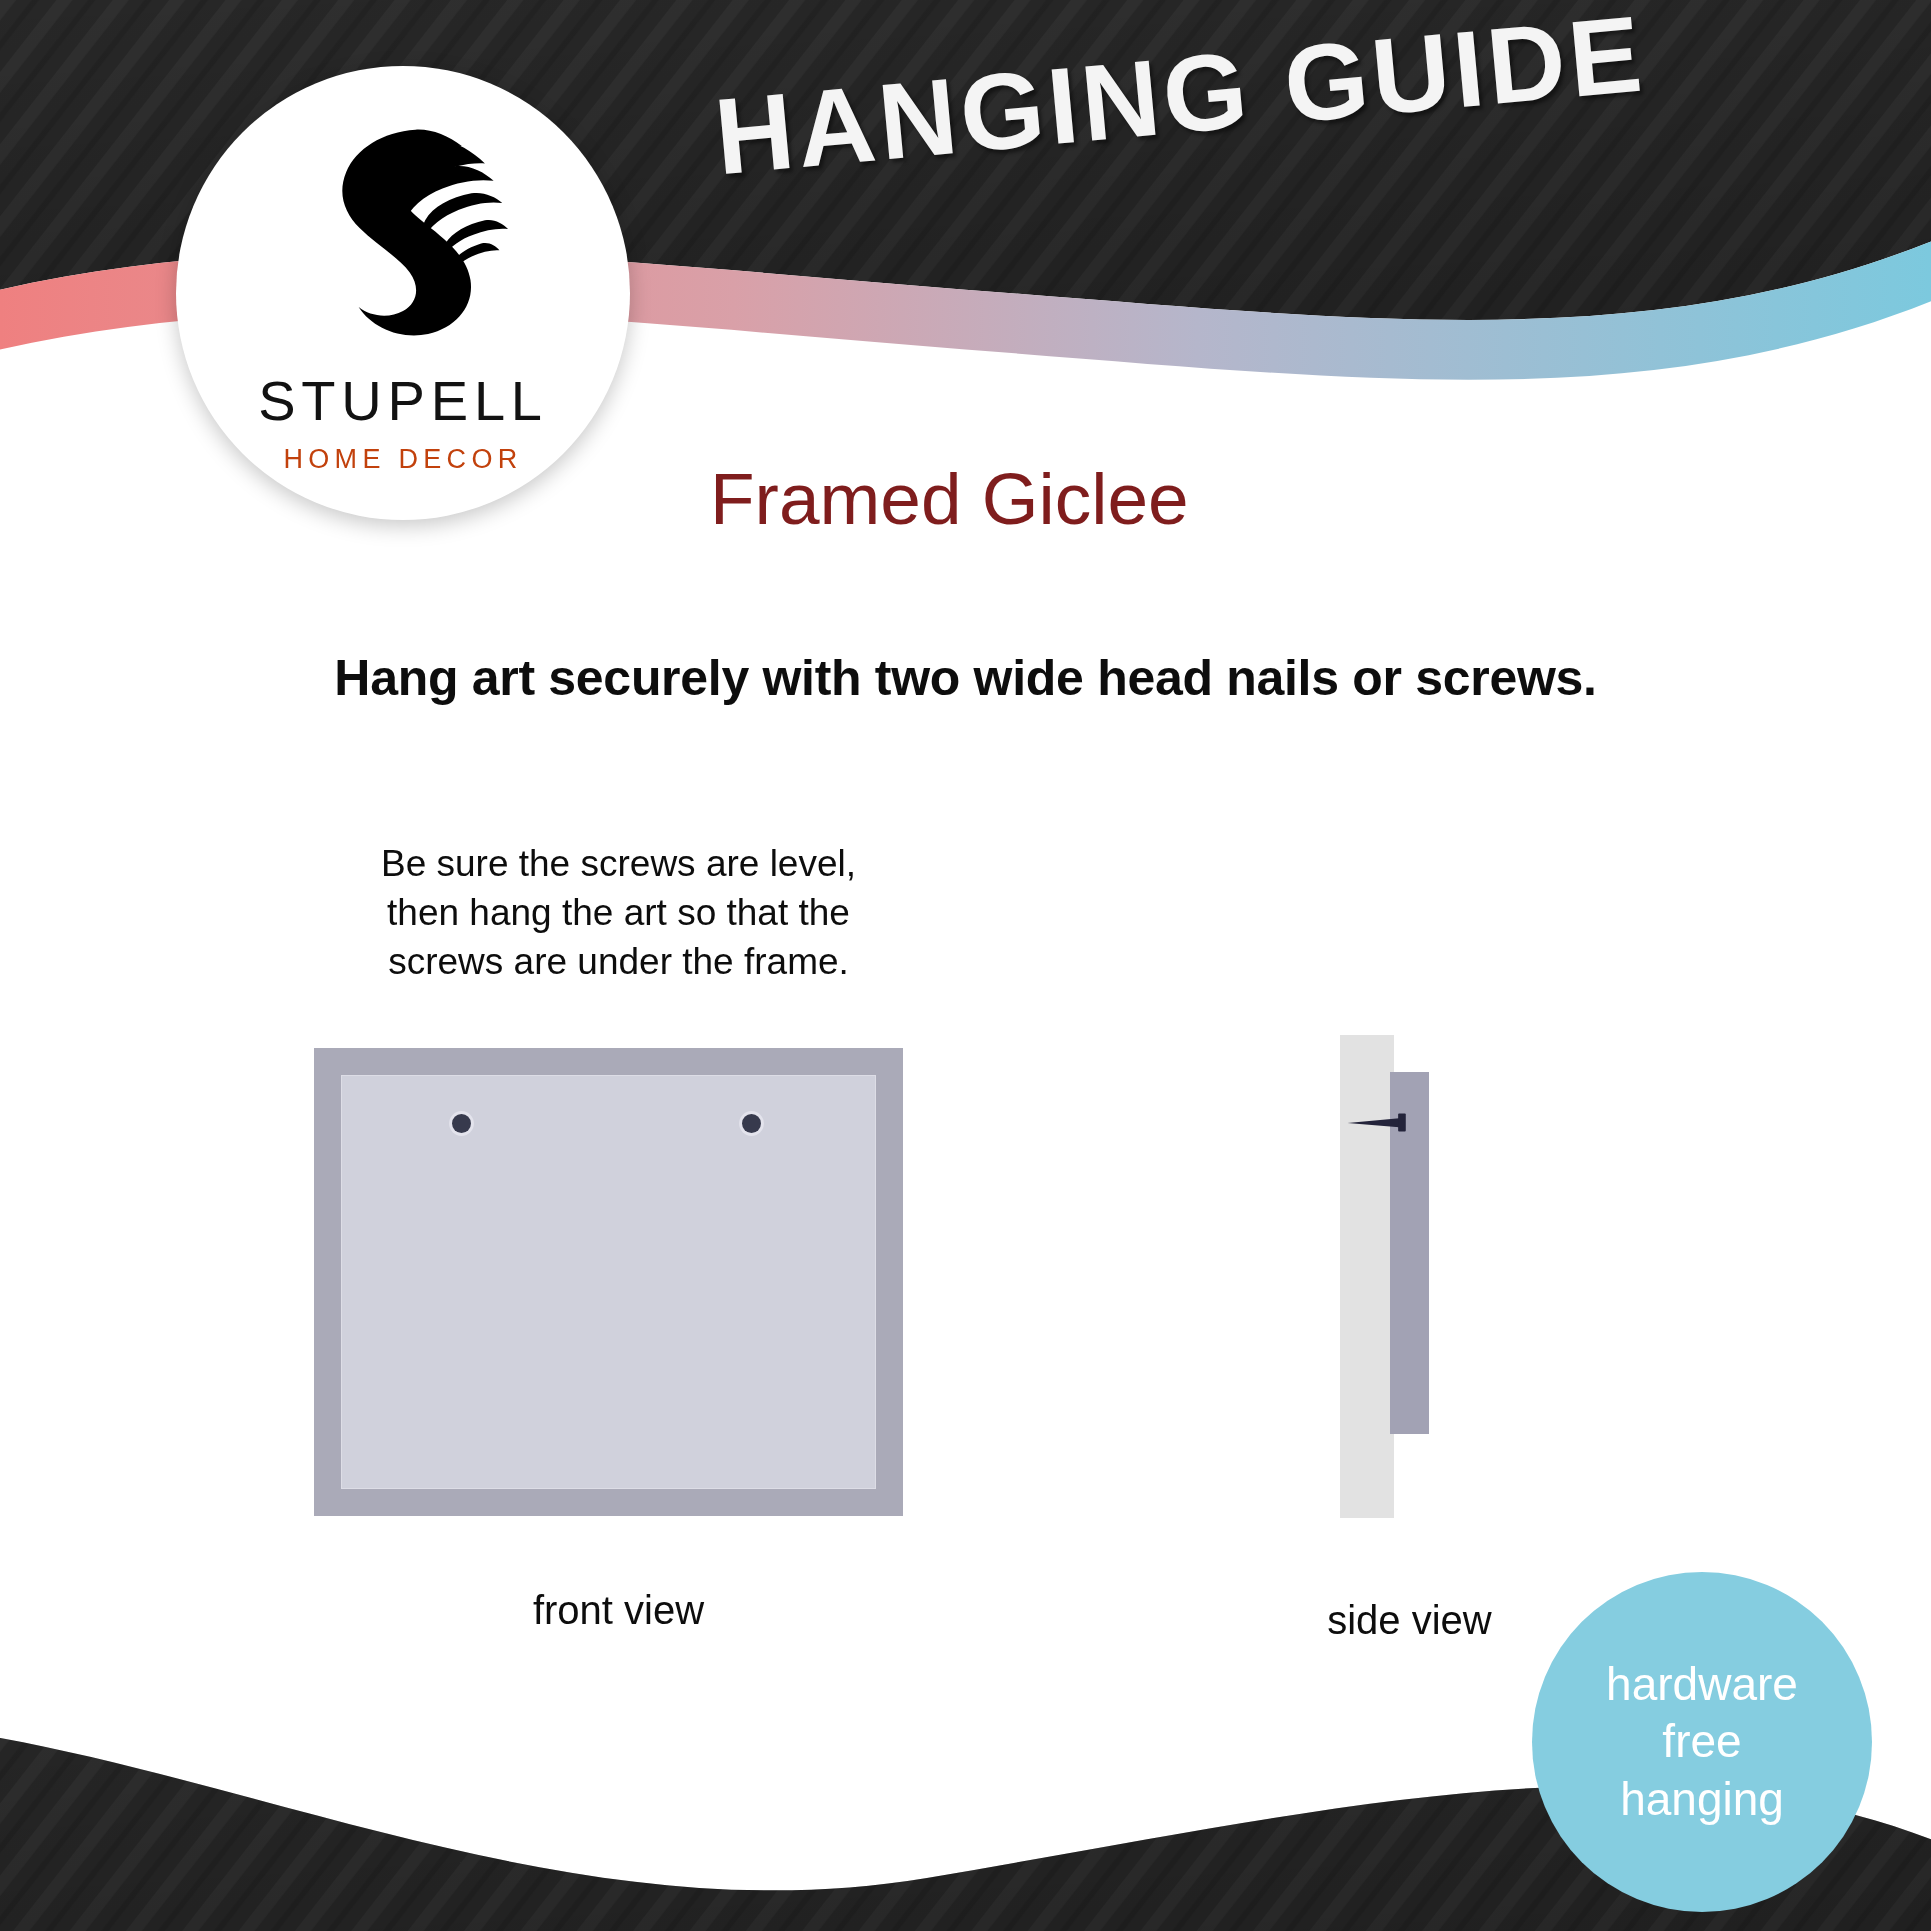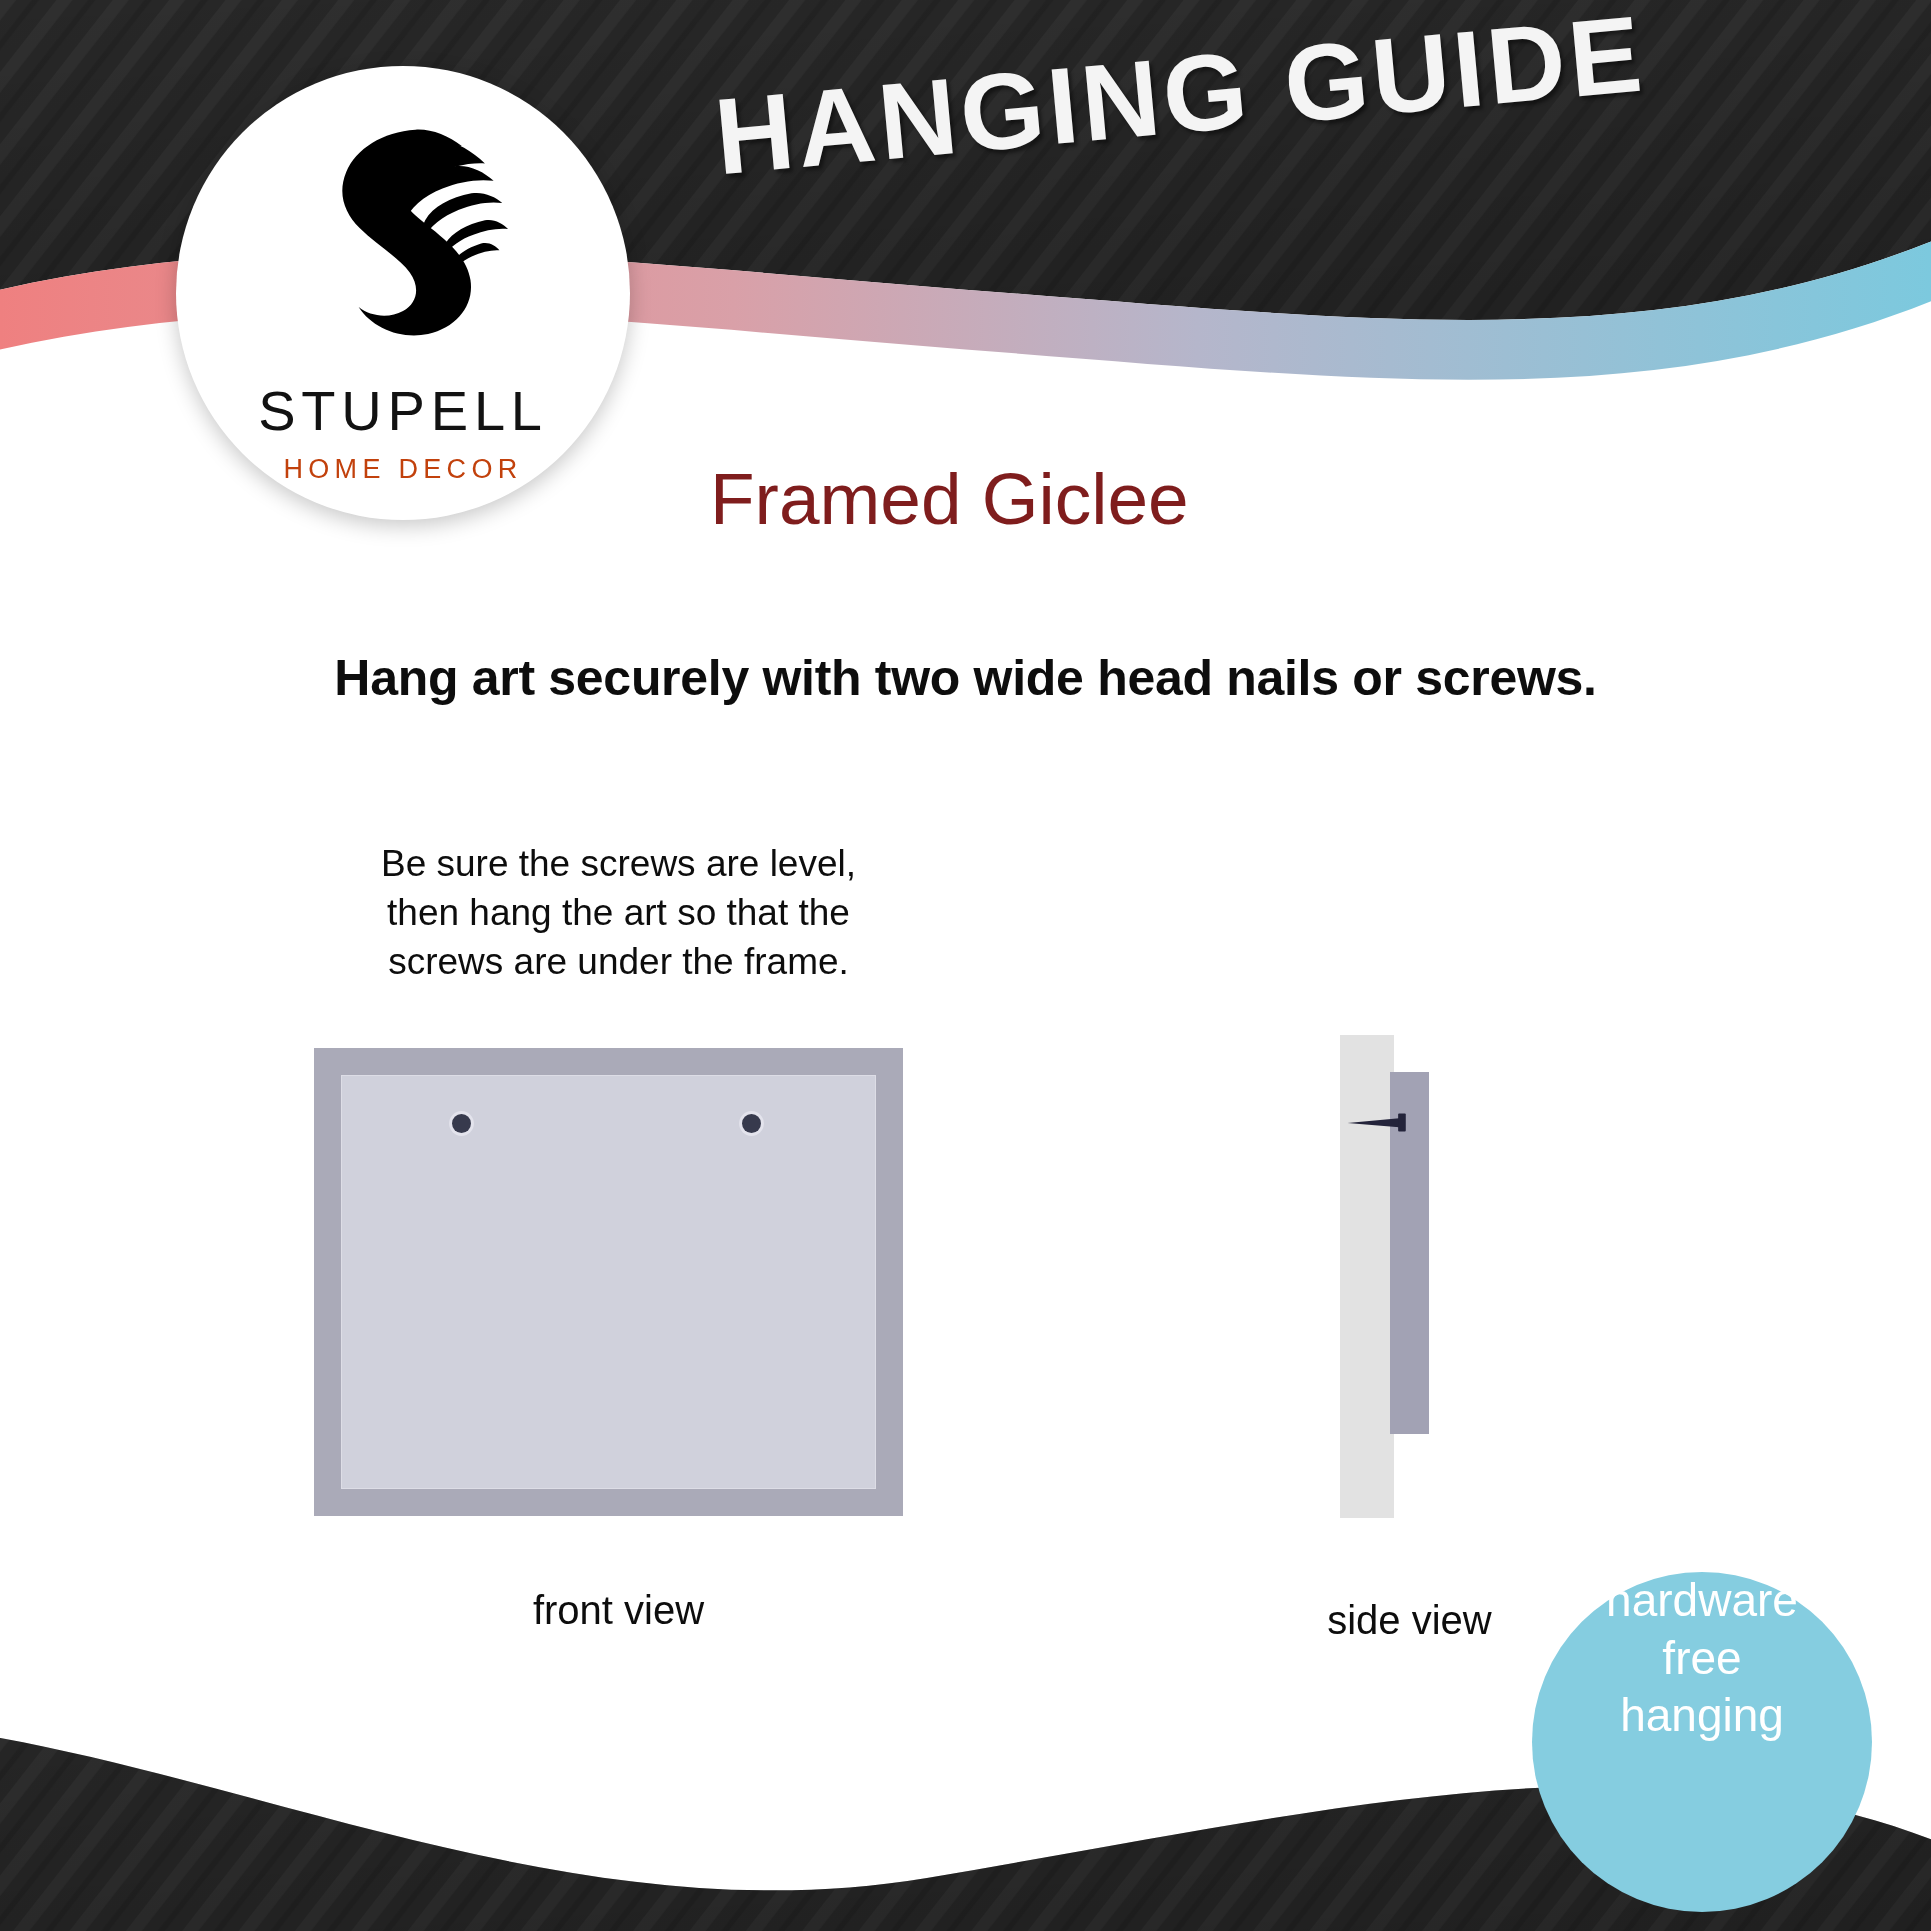--- a/index.html
+++ b/index.html
@@ -38,21 +38,21 @@
     justify-content: flex-start;
     padding-top: 56px;
   }
   #logo-mark { width: 222px; height: 241px; }
   #logo-wordmark {
     font-size: 56px;
     letter-spacing: 5.8px;
     color: #121212;
     font-weight: 400;
     line-height: 1;
-    margin-top: 20px;
+    margin-top: 10px;
   }
   #logo-subwordmark {
     font-size: 27px;
     letter-spacing: 5.3px;
     color: #c2410c;
     font-weight: 400;
     margin-top: 15.4px;
   }
 
   
@@ -160,20 +160,21 @@
   
   #hardware-badge {
     position: absolute;
     left: 1532px; top: 1572px;
     width: 340px; height: 340px;
     border-radius: 50%;
     background: #85cde0;
     display: flex;
     flex-direction: column;
     align-items: center;
+    justify-content: center;
     color: #ffffff;
     font-size: 46px;
     font-weight: 400;
     line-height: 1.25;
     text-align: center;
   }
   #hardware-badge span { display: block; }
 </style>
 </head>
 <body>

